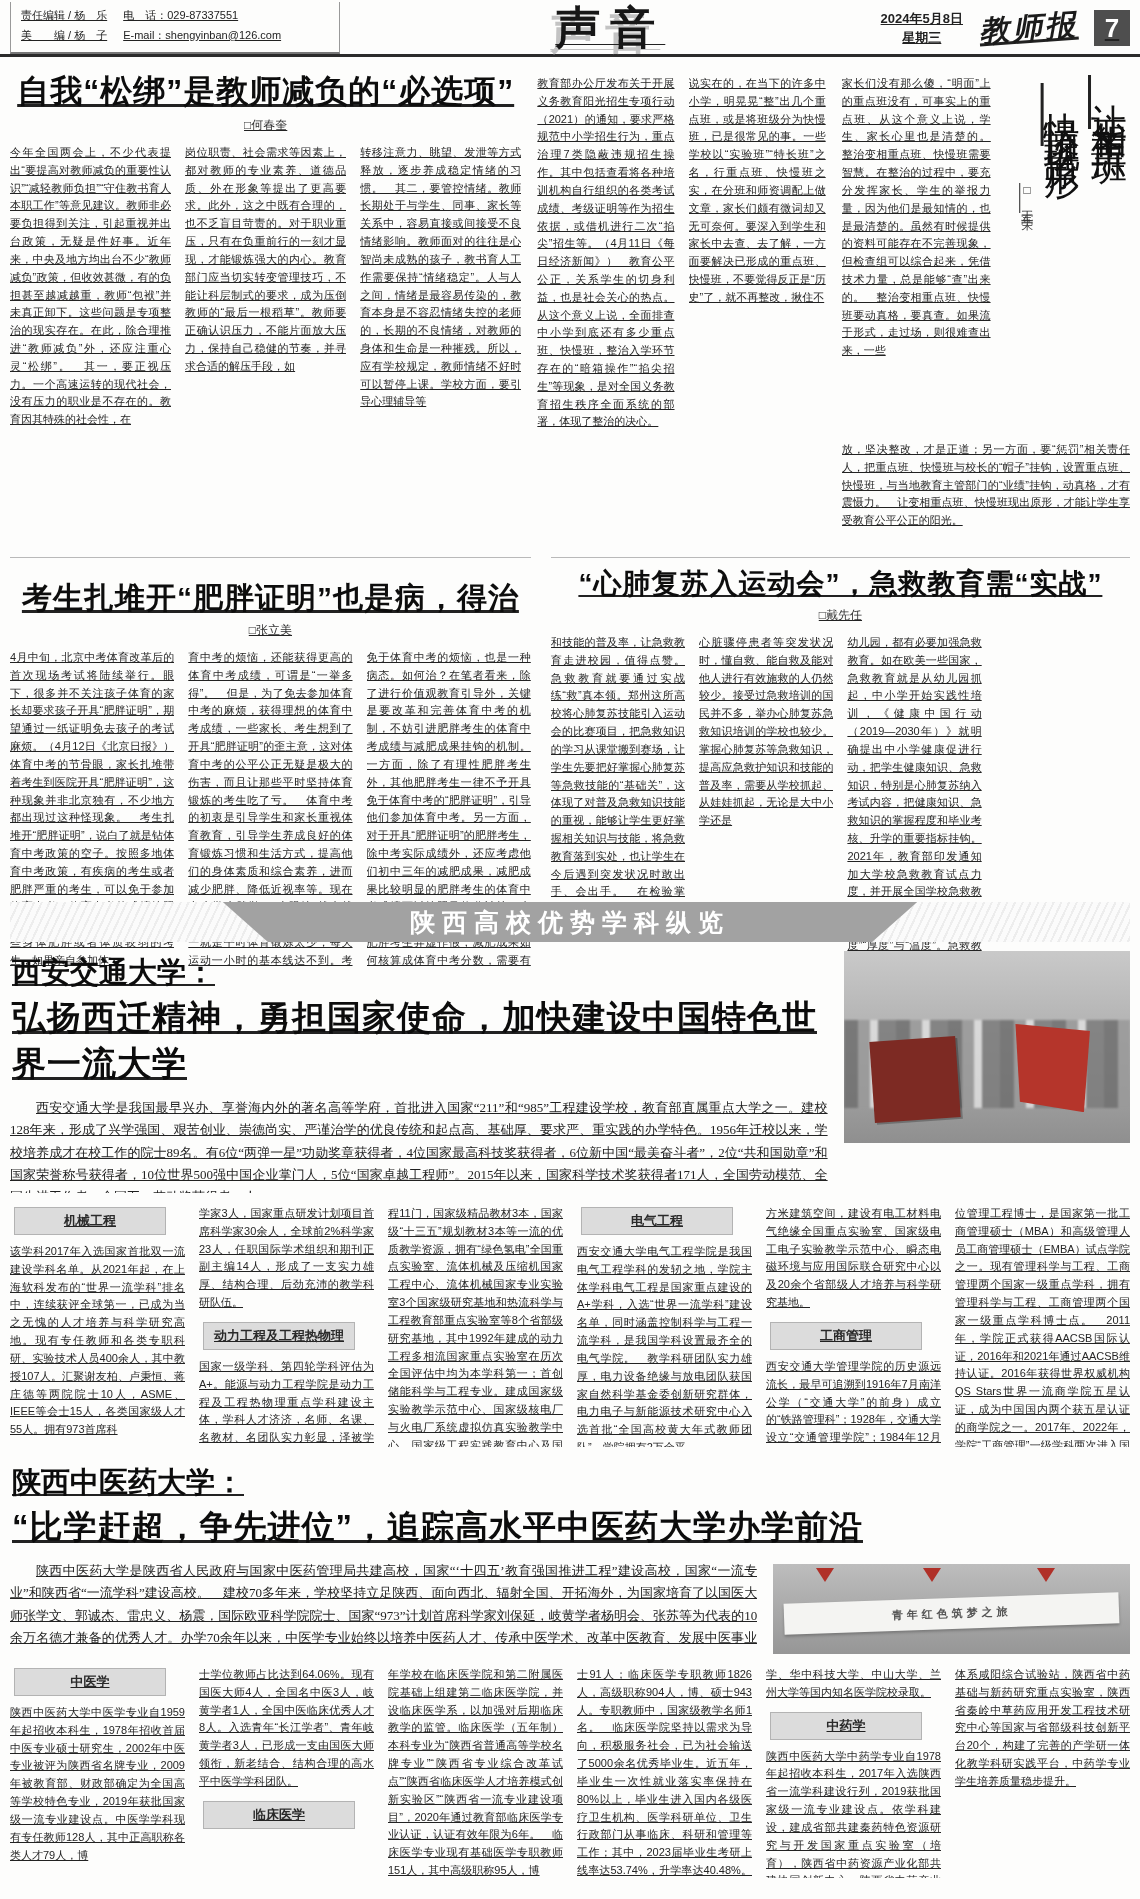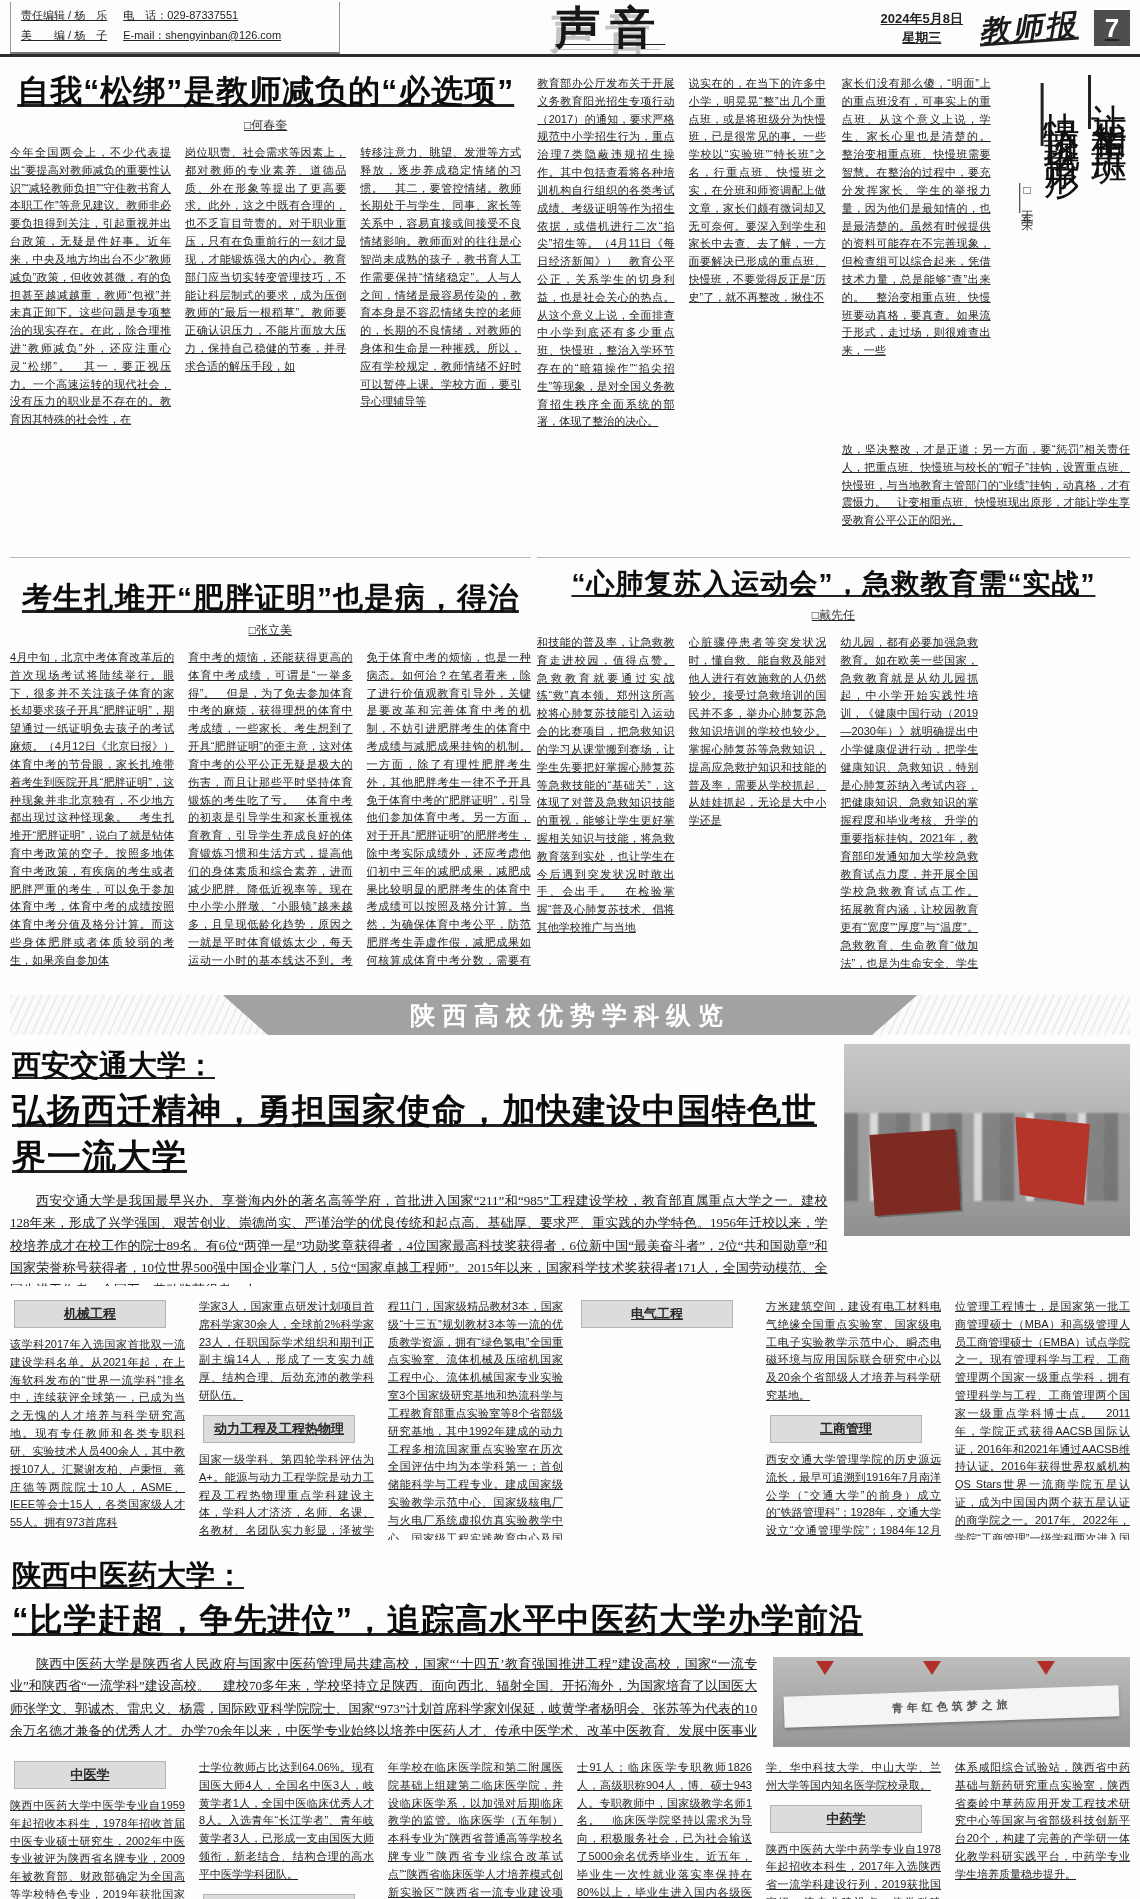--- a/index.html
+++ b/index.html
@@ -33,21 +33,21 @@
   .rightblk{width:26.5%;padding-top:18px;box-sizing:border-box;display:flex;flex-direction:column;}
   .rb-top{display:flex;gap:10px;height:356px;}
   .rb-text{flex:1.15;}
   .vhead{flex:1;display:flex;justify-content:flex-end;gap:6px;}
   .vbyline{writing-mode:vertical-rl;font-family:"Liberation Serif",serif;font-size:12px;color:#333;
            margin-top:108px;letter-spacing:4px;}
   .vline{writing-mode:vertical-rl;font-size:36px;font-weight:500;color:#101010;letter-spacing:9px;line-height:1.15;}
   .vline.l2{margin-top:8px;}
   .rb-bottom{margin-top:10px;height:96px;}
   
-  .row2{display:flex;height:437px;padding:0 10px;box-sizing:border-box;gap:6px;}
+  .row2{display:flex;height:344px;padding:0 10px;box-sizing:border-box;gap:20px;}
   .art4{width:46.5%;border-top:1px solid #b9b9b9;padding-top:22px;box-sizing:border-box;}
   .art4 h1{margin:0 2px;text-align:center;font-size:30px;line-height:1.2;}
   .art4 .cols{display:grid;grid-template-columns:repeat(3,1fr);gap:14px;height:318px;}
   .art3{flex:1;border-top:1px solid #b9b9b9;padding-top:8px;box-sizing:border-box;}
   .art3 h1{margin:0 2px;text-align:center;font-size:28px;line-height:1.25;}
   .art3 .cols{display:grid;grid-template-columns:repeat(4,1fr);gap:14px;height:336px;}
   
   .banner{height:40px;margin:1px 10px;position:relative;
           background:repeating-linear-gradient(115deg,#ededed 0 2px,#fbfbfb 2px 7px);}
   .banner-trap{position:absolute;left:19%;right:19%;top:0;bottom:0;background:#a2a2a2;
@@ -120,21 +120,21 @@
     <article class="art1">
       <h1 class="hline">自我“松绑”是教师减负的“必选项”</h1>
       <div class="byline">□何春奎</div>
       <div class="cols">
         <div class="btxt">今年全国两会上，不少代表提出“要提高对教师减负的重要性认识”“减轻教师负担”“守住教书育人本职工作”等意见建议。教师非必要负担得到关注，引起重视并出台政策，无疑是件好事。近年来，中央及地方均出台不少“教师减负”政策，但收效甚微，有的负担甚至越减越重，教师“包袱”并未真正卸下。这些问题是专项整治的现实存在。在此，除合理推进“教师减负”外，还应注重心灵“松绑”。　其一，要正视压力。一个高速运转的现代社会，没有压力的职业是不存在的。教育因其特殊的社会性，在</div>
         <div class="btxt">岗位职责、社会需求等因素上，都对教师的专业素养、道德品质、外在形象等提出了更高要求。此外，这之中既有合理的，也不乏盲目苛责的。对于职业重压，只有在负重前行的一刻才显现，才能锻炼强大的内心。教育部门应当切实转变管理技巧，不能让科层制式的要求，成为压倒教师的“最后一根稻草”。教师要正确认识压力，不能片面放大压力，保持自己稳健的节奏，并寻求合适的解压手段，如</div>
         <div class="btxt">转移注意力、眺望、发泄等方式释放，逐步养成稳定情绪的习惯。　其二，要管控情绪。教师长期处于与学生、同事、家长等关系中，容易直接或间接受不良情绪影响。教师面对的往往是心智尚未成熟的孩子，教书育人工作需要保持“情绪稳定”。人与人之间，情绪是最容易传染的，教育本身是不容忍情绪失控的老师的，长期的不良情绪，对教师的身体和生命是一种摧残。所以，应有学校规定，教师情绪不好时可以暂停上课。学校方面，要引导心理辅导等</div>
       </div>
     </article>
     <div class="midcols">
-      <div class="btxt">教育部办公厅发布关于开展义务教育阳光招生专项行动（2017）的通知，要求严格规范中小学招生行为，重点治理7类隐蔽违规招生操作。其中包括查看将各种培训机构自行组织的各类考试成绩、考级证明等作为招生依据，或借机进行二次“掐尖”招生等。（4月11日《每日经济新闻》）　教育公平公正，关系学生的切身利益，也是社会关心的热点。从这个意义上说，全面排查中小学到底还有多少重点班、快慢班，整治入学环节存在的“暗箱操作”“掐尖招生”等现象，是对全国义务教育招生秩序全面系统的部署，体现了整治的决心。</div>
+      <div class="btxt">教育部办公厅发布关于开展义务教育阳光招生专项行动（2021）的通知，要求严格规范中小学招生行为，重点治理7类隐蔽违规招生操作。其中包括查看将各种培训机构自行组织的各类考试成绩、考级证明等作为招生依据，或借机进行二次“掐尖”招生等。（4月11日《每日经济新闻》）　教育公平公正，关系学生的切身利益，也是社会关心的热点。从这个意义上说，全面排查中小学到底还有多少重点班、快慢班，整治入学环节存在的“暗箱操作”“掐尖招生”等现象，是对全国义务教育招生秩序全面系统的部署，体现了整治的决心。</div>
       <div class="btxt">说实在的，在当下的许多中小学，明晃晃“整”出几个重点班，或是将班级分为快慢班，已是很常见的事。一些学校以“实验班”“特长班”之名，行重点班、快慢班之实，在分班和师资调配上做文章，家长们颇有微词却又无可奈何。要深入到学生和家长中去查、去了解，一方面要解决已形成的重点班、快慢班，不要觉得反正是“历史”了，就不再整改，揪住不</div>
     </div>
     <div class="rightblk">
       <div class="rb-top">
         <div class="btxt rb-text">家长们没有那么傻，“明面”上的重点班没有，可事实上的重点班、从这个意义上说，学生、家长心里也是清楚的。　整治变相重点班、快慢班需要智慧。在整治的过程中，要充分发挥家长、学生的举报力量，因为他们是最知情的，也是最清楚的。虽然有时候提供的资料可能存在不完善现象，但检查组可以综合起来，凭借技术力量，总是能够“查”出来的。　整治变相重点班、快慢班要动真格，要真查。如果流于形式，走过场，则很难查出来，一些</div>
         <div class="vhead">
           <div class="vbyline">□王军荣</div>
           <div class="vline l2">快慢班现出原形</div>
           <div class="vline">让变相重点班</div>
         </div>
@@ -191,20 +191,21 @@
       <div class="col">
         <div class="btxt">学家3人，国家重点研发计划项目首席科学家30余人，全球前2%科学家23人，任职国际学术组织和期刊正副主编14人，形成了一支实力雄厚、结构合理、后劲充沛的教学科研队伍。</div>
         <div class="subhead mid">动力工程及工程热物理</div>
         <div class="btxt">国家一级学科、第四轮学科评估为A+。能源与动力工程学院是动力工程及工程热物理重点学科建设主体，学科人才济济，名师、名课、名教材、名团队实力彰显，泽被学子，办学质量为同行认可、社会称颂，建设了包含国家级精品课程5门、国家级精品资源共享课程4门、国家级精品视频公开课1门、国家级一流课</div>
       </div>
       <div class="col">
         <div class="btxt" style="height:100%;">程11门，国家级精品教材3本，国家级“十三五”规划教材3本等一流的优质教学资源，拥有“绿色氢电”全国重点实验室、流体机械及压缩机国家工程中心、流体机械国家专业实验室3个国家级研究基地和热流科学与工程教育部重点实验室等8个省部级研究基地，其中1992年建成的动力工程多相流国家重点实验室在历次全国评估中均为本学科第一；首创储能科学与工程专业。建成国家级实验教学示范中心、国家级核电厂与火电厂系统虚拟仿真实验教学中心、国家级工程实践教育中心及国家大学生校外实习基地等5个重要实验/实践教学基地。</div>
       </div>
       <div class="col">
         <div class="subhead">电气工程</div>
+        <div class="btxt">西安交通大学电气工程学院是我国电气工程学科的发轫之地，学院主体学科电气工程是国家重点建设的A+学科，入选“世界一流学科”建设名单，同时涵盖控制科学与工程一流学科，是我国学科设置最齐全的电气学院。　教学科研团队实力雄厚，电力设备绝缘与放电团队获国家自然科学基金委创新研究群体，电力电子与新能源技术研究中心入选首批“全国高校黄大年式教师团队”。学院拥有2万余平</div>
       </div>
       <div class="col">
         <div class="btxt">方米建筑空间，建设有电工材料电气绝缘全国重点实验室、国家级电工电子实验教学示范中心、瞬态电磁环境与应用国际联合研究中心以及20余个省部级人才培养与科学研究基地。</div>
         <div class="subhead mid">工商管理</div>
         <div class="btxt">西安交通大学管理学院的历史源远流长，最早可追溯到1916年7月南洋公学（“交通大学”的前身）成立的“铁路管理科”；1928年，交通大学设立“交通管理学院”；1984年12月恢复重建，是改革开放后国家教育部批准成立的首批管理学院之一。培养了中国国内第一</div>
       </div>
       <div class="col">
         <div class="btxt" style="height:100%;">位管理工程博士，是国家第一批工商管理硕士（MBA）和高级管理人员工商管理硕士（EMBA）试点学院之一。现有管理科学与工程、工商管理两个国家一级重点学科，拥有管理科学与工程、工商管理两个国家一级重点学科博士点。　2011年，学院正式获得AACSB国际认证，2016年和2021年通过AACSB维持认证。2016年获得世界权威机构QS Stars世界一流商学院五星认证，成为中国国内两个获五星认证的商学院之一。2017年、2022年，学院“工商管理”一级学科两次进入国家“双一流”建设学科名单。</div>
       </div>
     </div>

